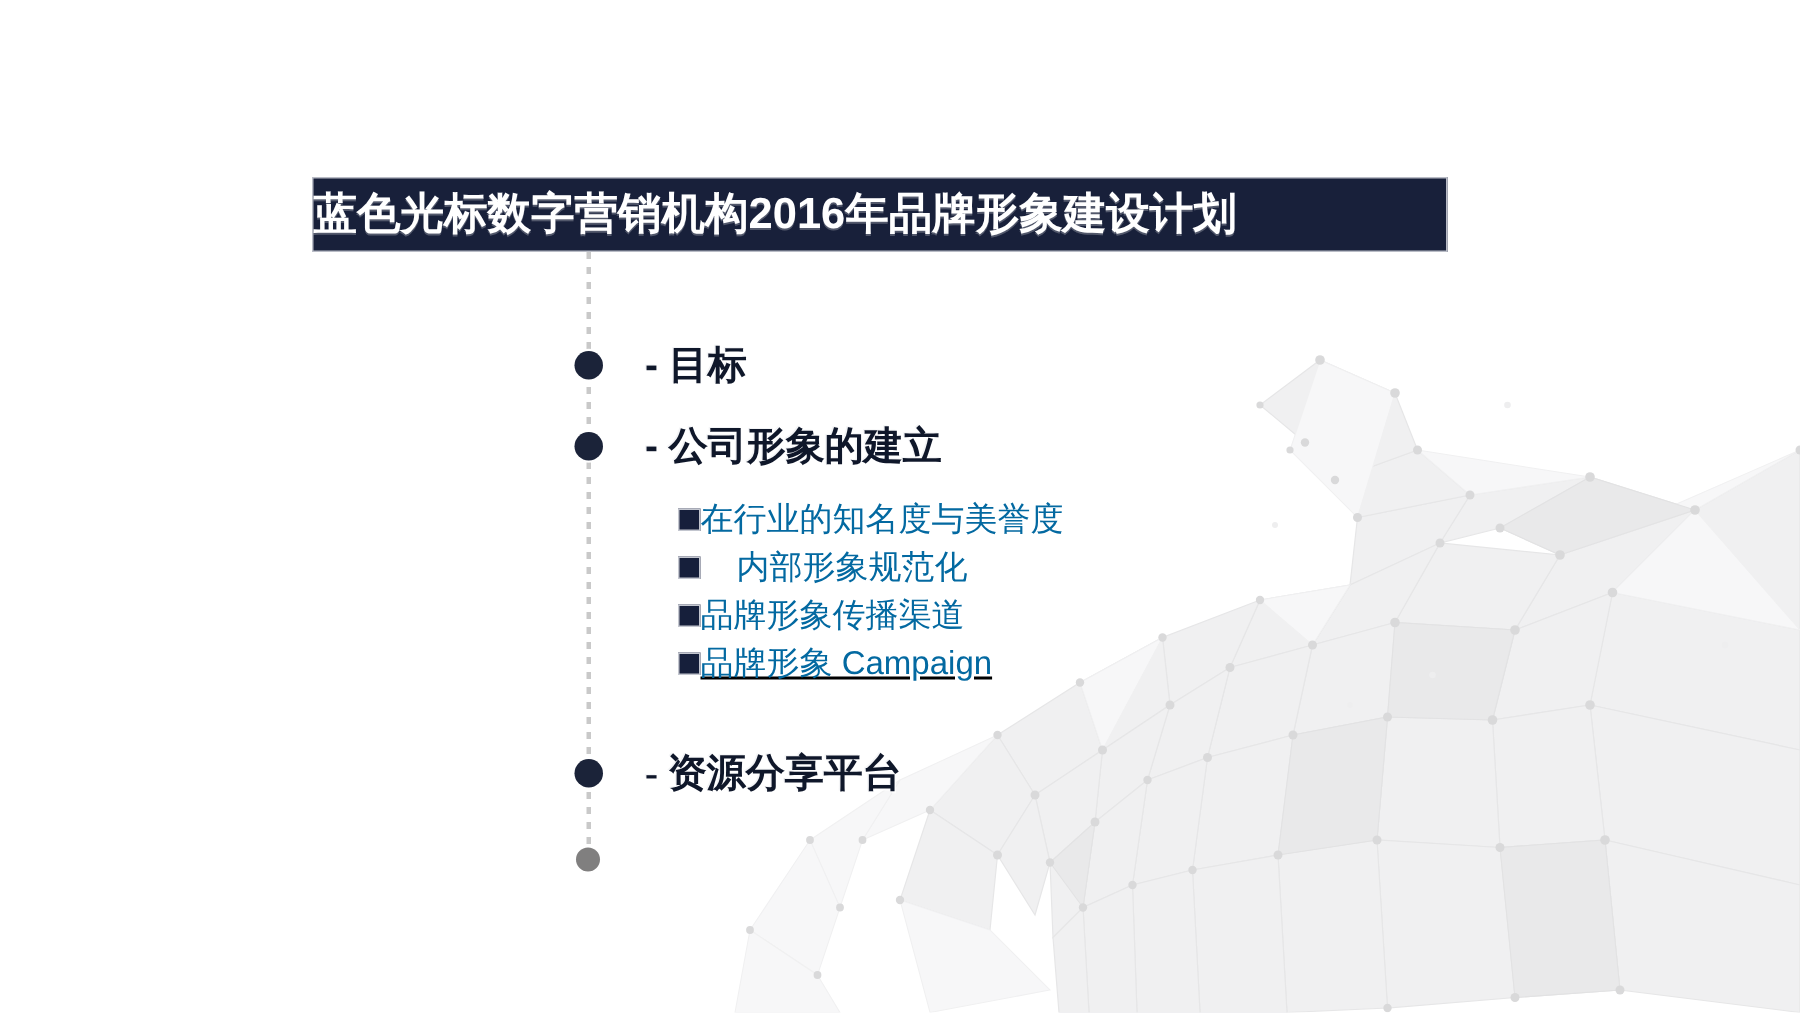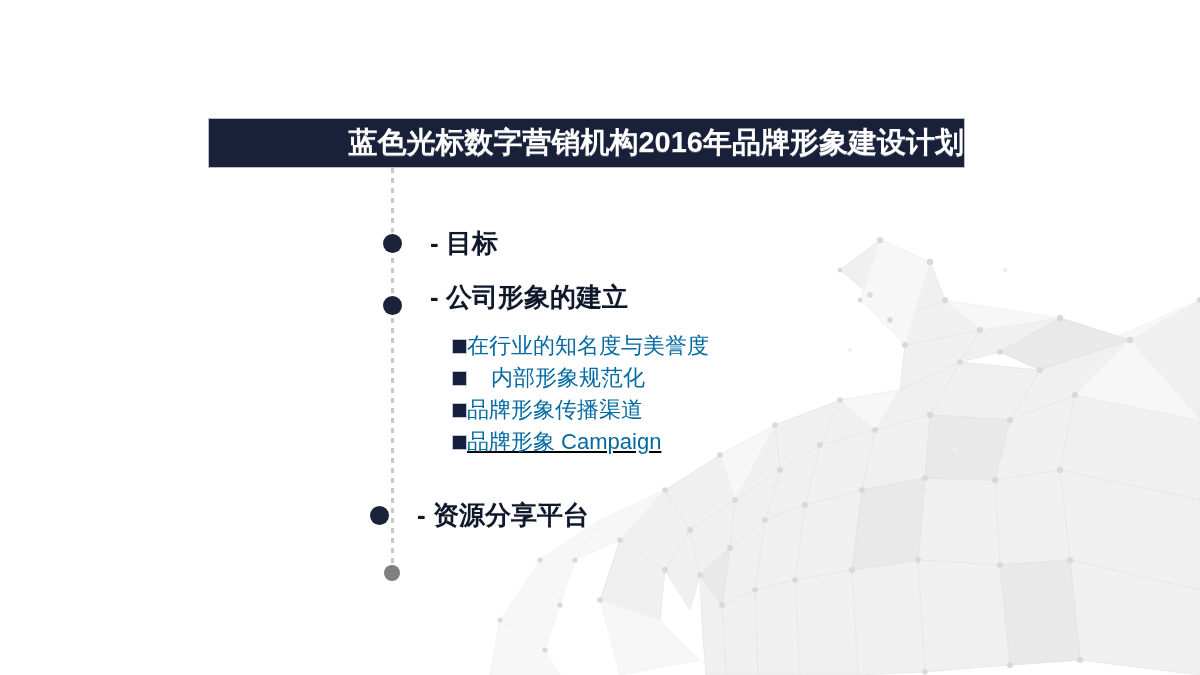--- a/index.html
+++ b/index.html
@@ -63,22 +63,21 @@
     position: absolute;
     left: 208px;
     top: 118px;
     width: 757px;
     height: 50px;
     background: #18203a;
     border: 1px solid #b9bcc6;
     box-sizing: border-box;
     display: flex;
     align-items: center;
-    justify-content: flex-end;
-    padding-left: 28px;
+    justify-content: flex-start;
   }
   #title-text {
     color: #ffffff;
     font-size: 29px;
     font-weight: bold;
     letter-spacing: 0px;
     white-space: nowrap;
     text-shadow: 0 1px 0 rgba(255,255,255,0.25);
   }
 
@@ -264,21 +263,21 @@
 
   <div id="title-bar">
     <span id="title-text">蓝色光标数字营销机构2016年品牌形象建设计划</span>
   </div>
 
   <div class="l1-row" style="left:383px; top:226px;">
     <span class="l1-marker"></span>
     <span class="l1-label">-  目标</span>
   </div>
 
-  <div class="l1-row" style="left:383px; top:280px;align-items:flex-end;">
+  <div class="l1-row" style="left:383px; top:280px;">
     <span class="l1-marker"></span>
     <span class="l1-label">-  公司形象的建立</span>
   </div>
 
   <div class="l2-row" style="left:452px; top:331px;">
     <span class="l2-marker"></span>
     <span class="l2-label">在行业的知名度与美誉度</span>
   </div>
   <div class="l2-row" style="left:452px; top:363px;gap:24px;">
     <span class="l2-marker"></span>
@@ -286,18 +285,18 @@
   </div>
   <div class="l2-row" style="left:452px; top:395px;">
     <span class="l2-marker"></span>
     <span class="l2-label">品牌形象传播渠道</span>
   </div>
   <div class="l2-row" style="left:452px; top:427px;text-decoration:underline;">
     <span class="l2-marker"></span>
     <span class="l2-label">品牌形象 Campaign</span>
   </div>
 
-  <div class="l1-row" style="left:370px; top:498px;">
+  <div class="l1-row" style="left:383px; top:498px;font-family:Liberation Serif, serif;">
     <span class="l1-marker"></span>
     <span class="l1-label">-  资源分享平台</span>
   </div>
 
 </div>
 
 </body></html>

